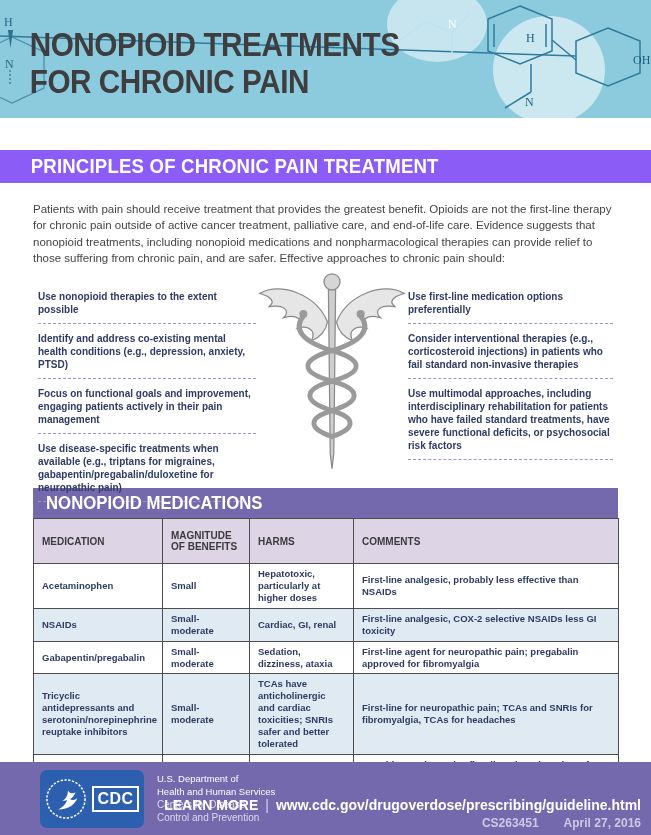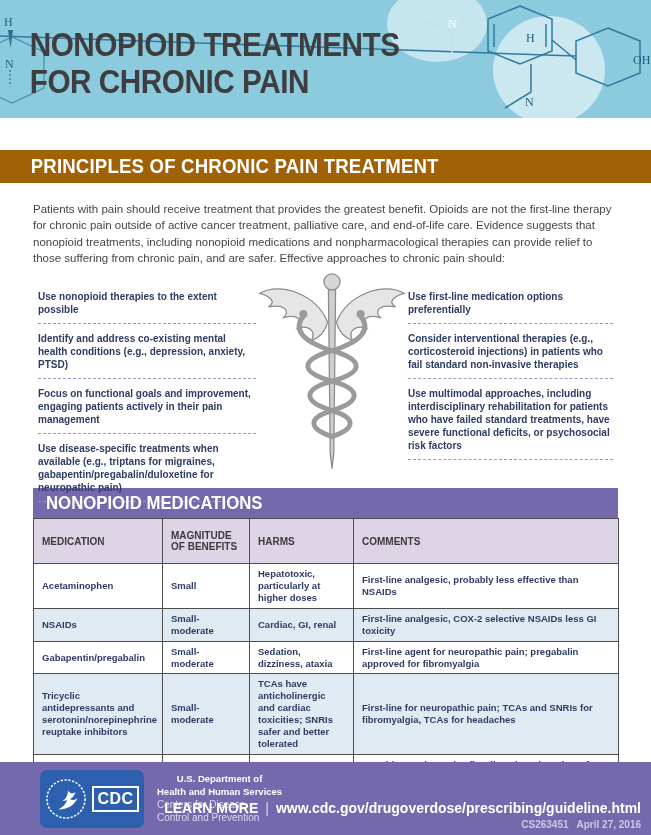--- a/index.html
+++ b/index.html
@@ -6,21 +6,21 @@
   body{width:651px;font-family:"Liberation Sans",sans-serif;}
   .page{position:relative;width:651px;height:835px;overflow:hidden;background:#ffffff;}
 
   
   .hero{position:relative;height:118px;background:#8ccbdd;overflow:hidden;}
   .hero-chem{position:absolute;top:0;left:0;width:651px;height:118px;pointer-events:none;}
   .hero-title{position:relative;padding:26px 0 0 33px;color:#3e3d40;font-weight:bold;
     font-size:33px;line-height:1.13;letter-spacing:-0.5px;transform:scaleX(0.9);transform-origin:left top;}
 
   
-  .section-banner{margin-top:32px;height:33px;background:#a16207;color:#ffffff;
+  .section-banner{margin-top:32px;height:33px;background:#8b5cf6;color:#ffffff;
     display:flex;align-items:center;}
   .section-banner span{display:inline-block;padding-left:33px;font-size:20px;font-weight:bold;
     letter-spacing:0.2px;transform:scaleX(0.93);transform-origin:left center;white-space:nowrap;}
 
   
   .intro{margin:18px 33px 8px 33px;font-size:11.5px;line-height:1.42;color:#454447;}
 
   
   .columns{display:flex;align-items:flex-start;margin:10px 38px 0 38px;height:212px;}
   .bullet-col{list-style:none;margin:14px 0 0 0;padding:0;font-size:10px;font-weight:bold;
@@ -49,27 +49,27 @@
   .meds-table tbody tr:nth-child(5){height:48px;}
 
   
   .footer{position:absolute;left:0;bottom:0;width:651px;height:73px;background:#7569ad;
     display:flex;align-items:center;}
   .cdc-logo{margin-left:40px;width:104px;height:58px;background:#2c60ae;border-radius:7px;
     display:flex;align-items:center;justify-content:center;gap:5px;flex:none;text-align:center;}
   .cdc-box{border:2px solid #ffffff;color:#ffffff;font-weight:bold;font-size:16px;
     letter-spacing:0.5px;padding:3px 3px;line-height:1;}
   .dept{margin-left:13px;color:#ffffff;font-size:9.5px;line-height:1.3;}
-  .dept .b{font-weight:bold;text-align:center;}
+  .dept .b{font-weight:normal;}
   .dept .r{color:#ddd8ec;font-size:10px;}
   .learn{position:absolute;right:10px;bottom:5px;text-align:right;color:#ffffff;}
   .learn-line{font-size:14px;font-weight:bold;white-space:nowrap;}
   .learn-line .sep{font-weight:normal;margin:0 7px;color:#d9d3ea;}
   .learn-line a{color:#ffffff;text-decoration:none;}
-  .docmeta{margin-top:3px;font-size:10px;color:#cfc8e4;display:flex;gap:8px;
+  .docmeta{margin-top:3px;font-size:12px;color:#cfc8e4;display:flex;gap:25px;
     justify-content:flex-end;font-weight:bold;}
 </style>
 </head>
 <body>
 
 <div class="page">
 
   <header class="hero">
     <svg class="hero-chem" viewBox="0 0 651 118" xmlns="http://www.w3.org/2000/svg">
 

